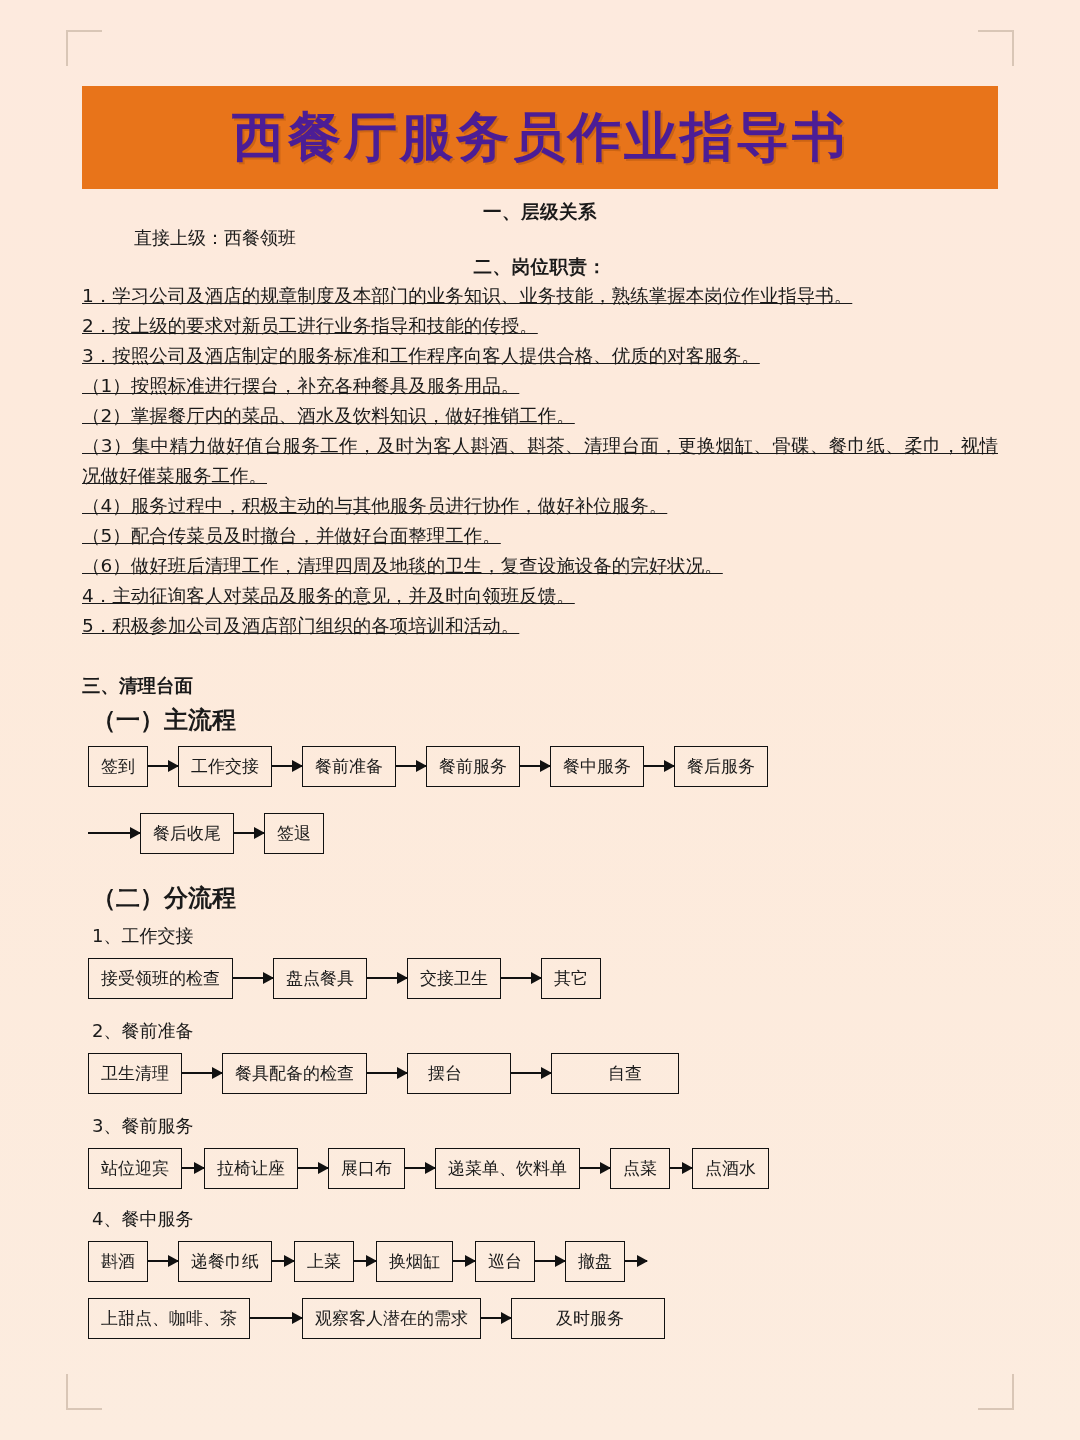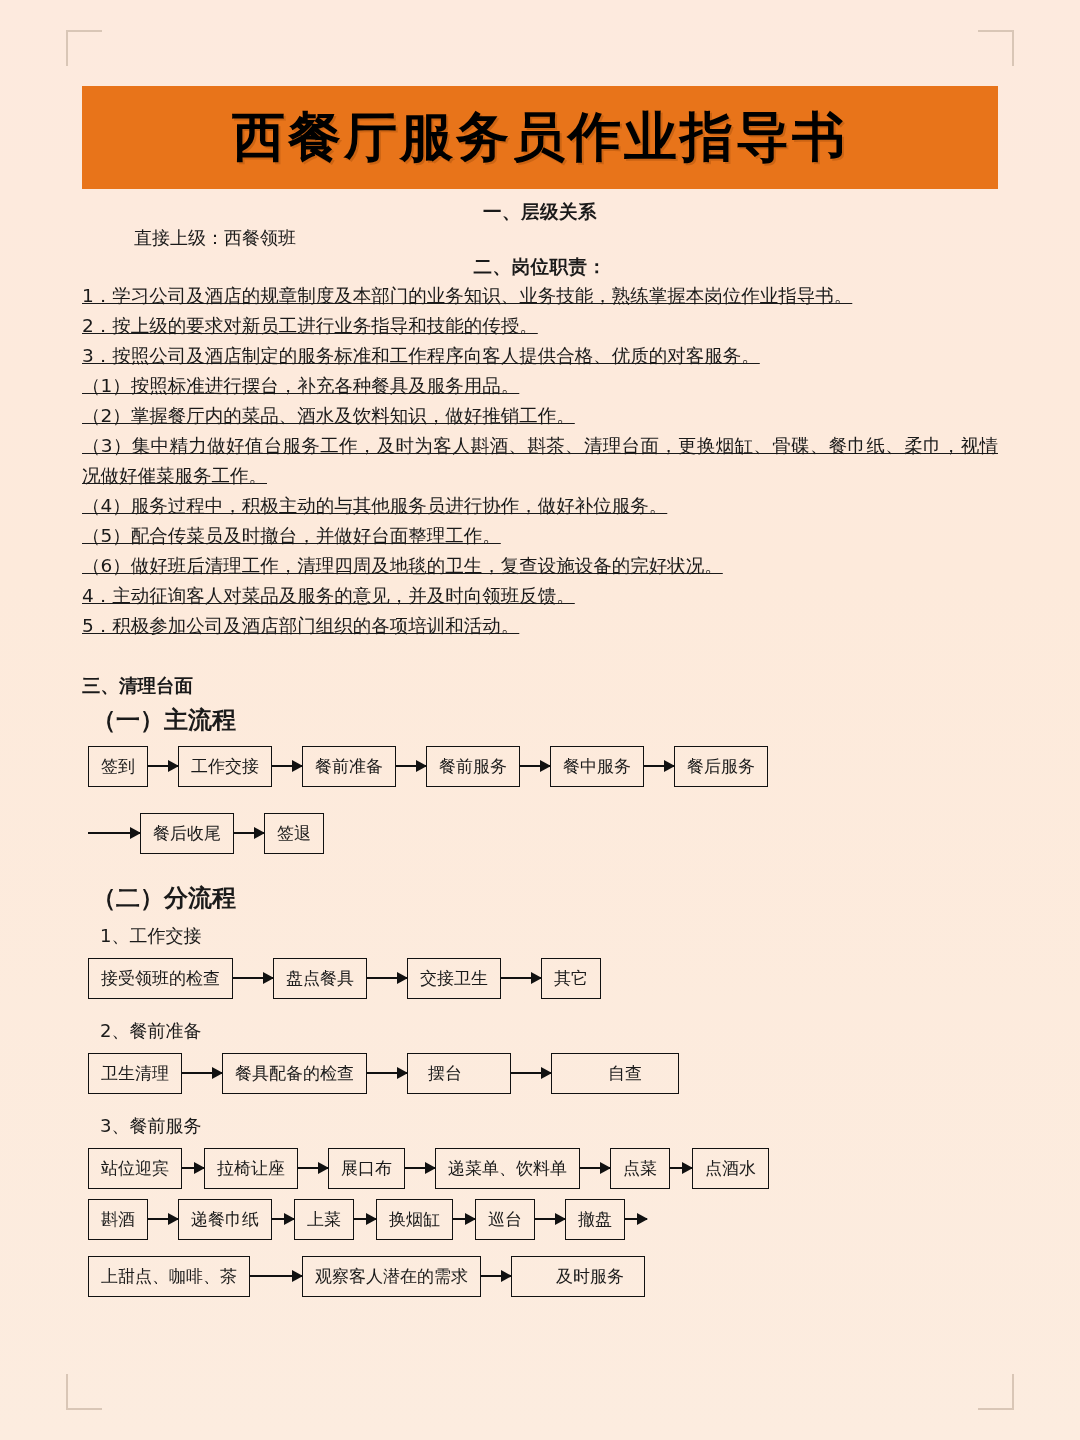--- a/index.html
+++ b/index.html
@@ -38,21 +38,21 @@
 
   .content {
     position: absolute;
     left: 82px;
     top: 86px;
     width: 916px;
   }
 
   .title-bar {
     background: #e8741a;
-    color: #000000;
+    color: #4c1d95;
     text-align: center;
     font-family: "DejaVu Sans", sans-serif;
     font-weight: bold;
     font-size: 53px;
     letter-spacing: 3px;
     line-height: 1.0;
     padding: 24px 0 26px 0;
     margin-bottom: 10px;
     text-shadow: 2px 2px 0 rgba(120,50,0,0.25);
   }
@@ -89,21 +89,21 @@
   }
   .h4 {
     font-family: "DejaVu Sans", sans-serif;
     font-weight: bold;
     font-size: 24px;
     margin: 6px 0 4px 10px;
   }
   .h5 {
     font-family: "DejaVu Sans", sans-serif;
     font-size: 18px;
-    margin: 10px 0 6px 18px;
+    margin: 10px 0 6px 10px;
   }
 
   
   .flow-row {
     display: flex;
     align-items: center;
     margin: 10px 0 0 0;
     flex-wrap: nowrap;
   }
   .box {
@@ -233,38 +233,39 @@
         <div class="box">展口布</div>
         <div class="arrow a-md"></div>
         <div class="box">递菜单、饮料单</div>
         <div class="arrow a-md"></div>
         <div class="box">点菜</div>
         <div class="arrow a-sm"></div>
         <div class="box">点酒水</div>
       </div>
     </div>
 
+    <div class="h5" style="margin-top:18px;">4、餐中服务</div>
     <div class="flow-block">
       <div class="flow-row">
         <div class="box">斟酒</div>
         <div class="arrow a-md"></div>
         <div class="box">递餐巾纸</div>
         <div class="arrow a-sm"></div>
         <div class="box">上菜</div>
         <div class="arrow a-sm"></div>
         <div class="box">换烟缸</div>
         <div class="arrow a-sm"></div>
         <div class="box">巡台</div>
         <div class="arrow a-md"></div>
         <div class="box">撤盘</div>
         <div class="arrow a-sm"></div>
       </div>
       <div class="flow-row" style="margin-top:16px;">
         <div class="box">上甜点、咖啡、茶</div>
         <div class="arrow a-xl"></div>
         <div class="box">观察客人潜在的需求</div>
         <div class="arrow a-md"></div>
-        <div class="box" style="padding-left:44px;padding-right:20px;">及时服务</div>
+        <div class="box" style="padding-left:44px;padding-right:40px;">及时服务</div>
       </div>
     </div>
 
   </div>
 </div>
 
 </body></html>

